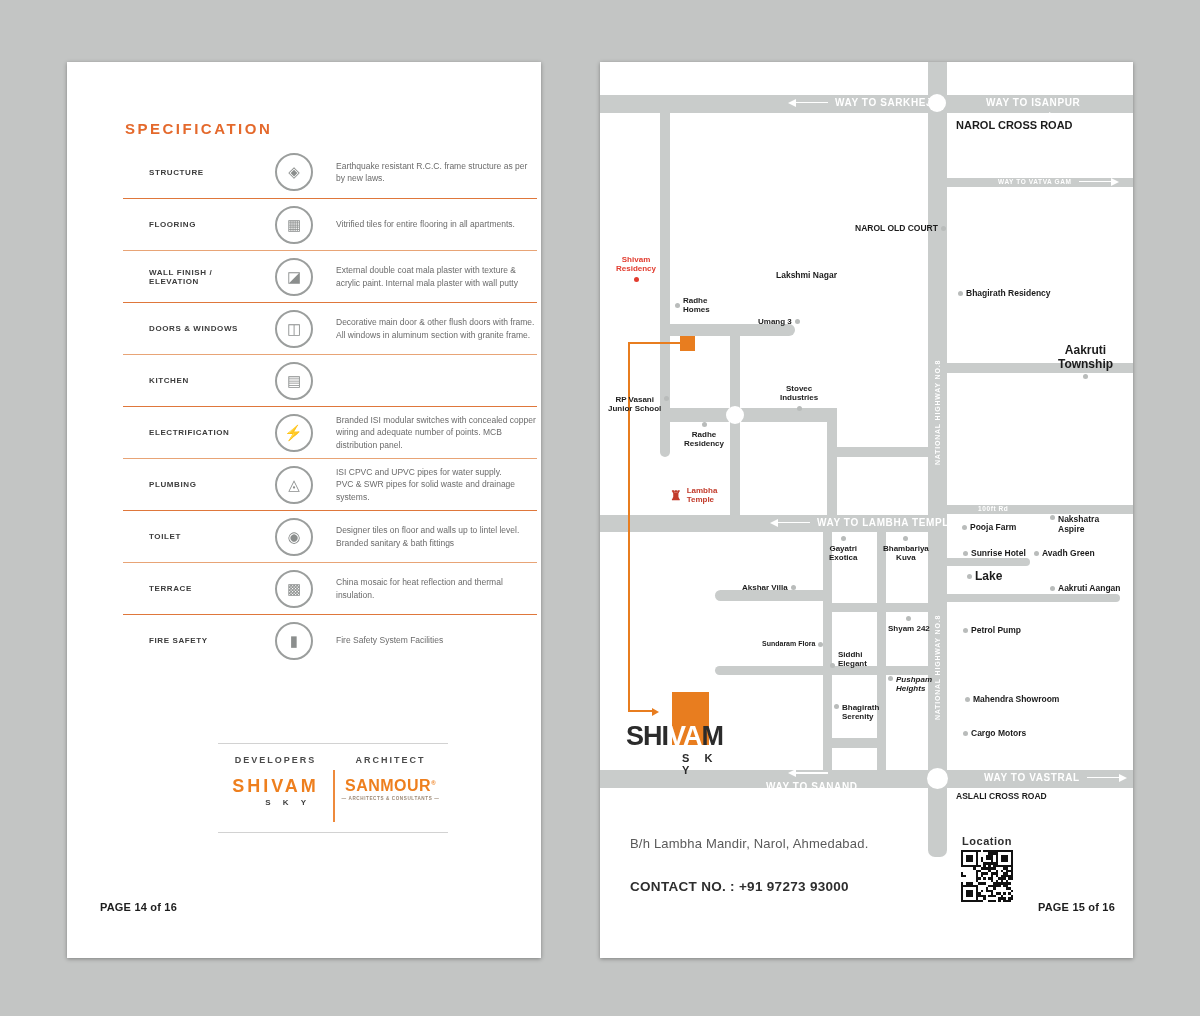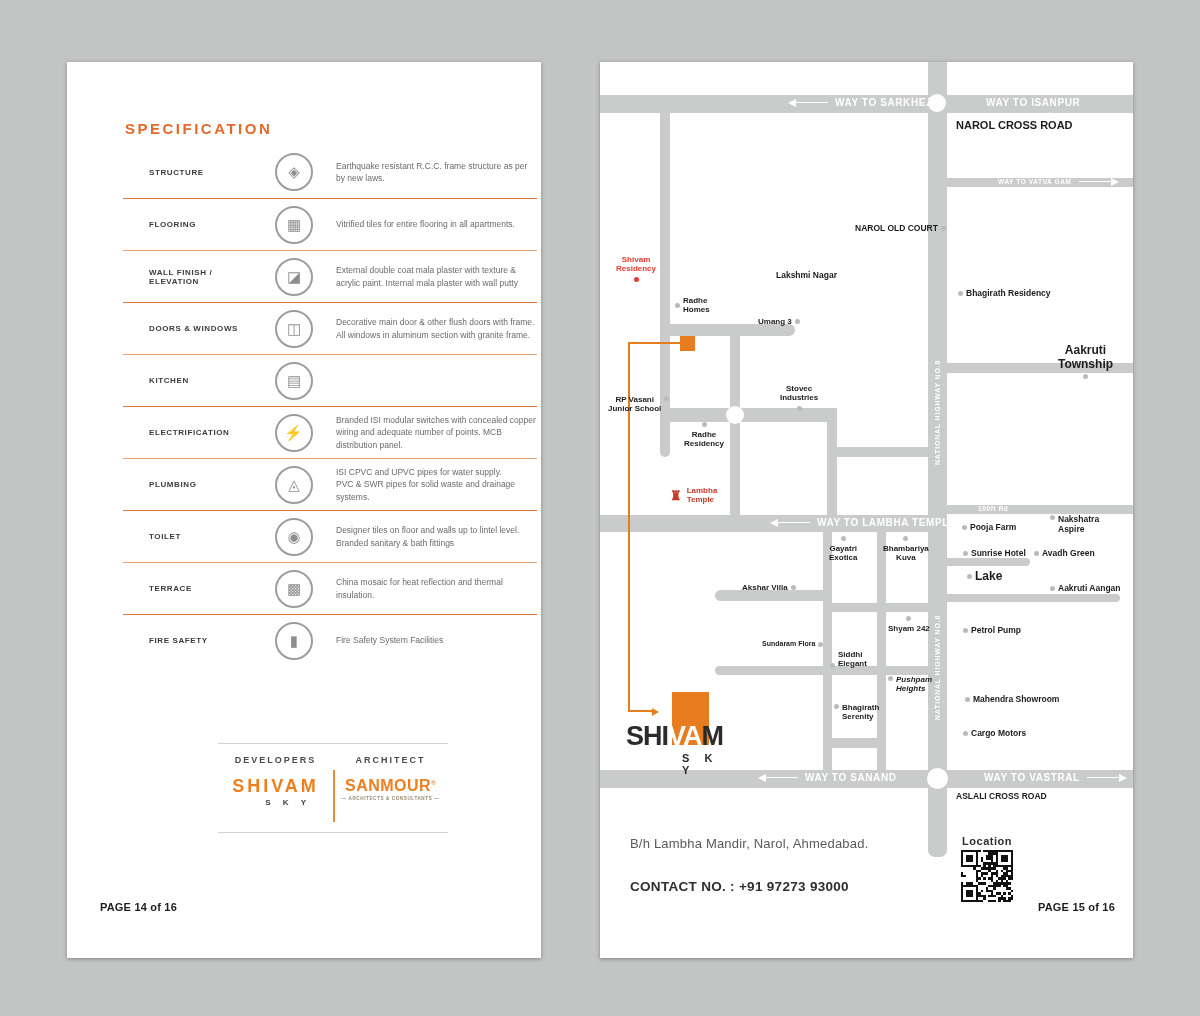--- a/index.html
+++ b/index.html
@@ -268,21 +268,21 @@
         <span>WAY TO VATVA GAM</span>
         <span class="harr a-right"></span>
       </div>
       <div class="road-label" style="left: 178px; top: 455px; font-size: 10px;">
         <span class="harr a-left"></span>
         <span>WAY TO LAMBHA TEMPLE</span>
       </div>
       <div class="road-label" style="left: 378px; top: 443px; font-size: 6.5px;">
         <span>100ft Rd</span>
       </div>
-      <div class="road-label" style="left: 166px; top: 710px; font-size: 10px;">
+      <div class="road-label" style="left: 166px; top: 710px; font-size: 10px; flex-direction: column;">
         <span class="harr a-left"></span>
         <span>WAY TO SANAND</span>
       </div>
       <div class="road-label" style="left: 384px; top: 710px; font-size: 10px;">
         <span>WAY TO VASTRAL</span>
         <span class="harr a-right"></span>
       </div>
     </div>
 
   <div class="addr">

